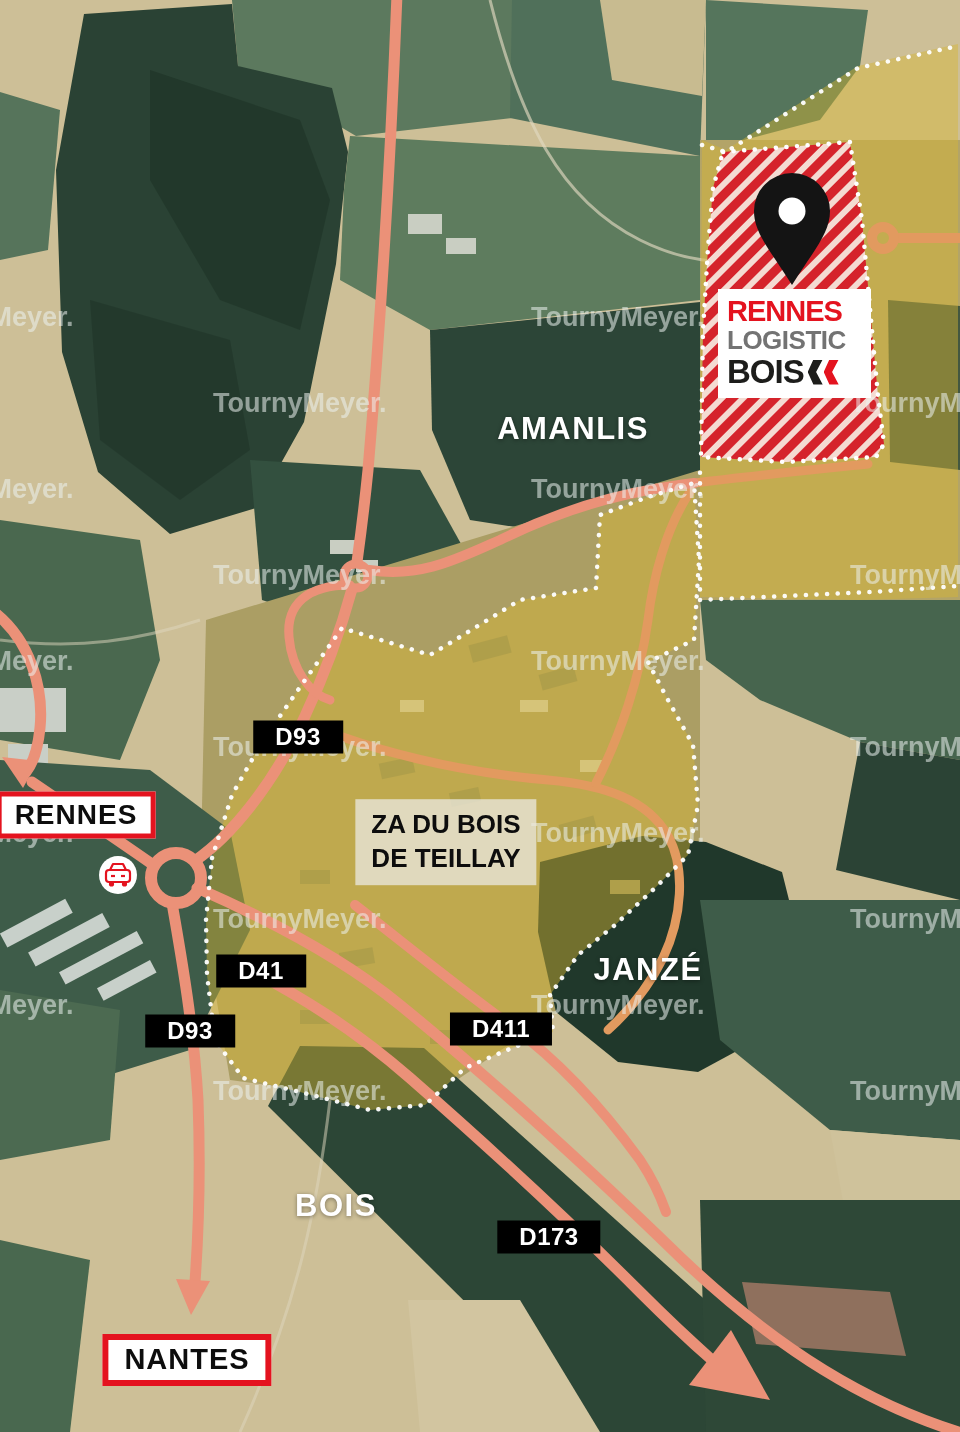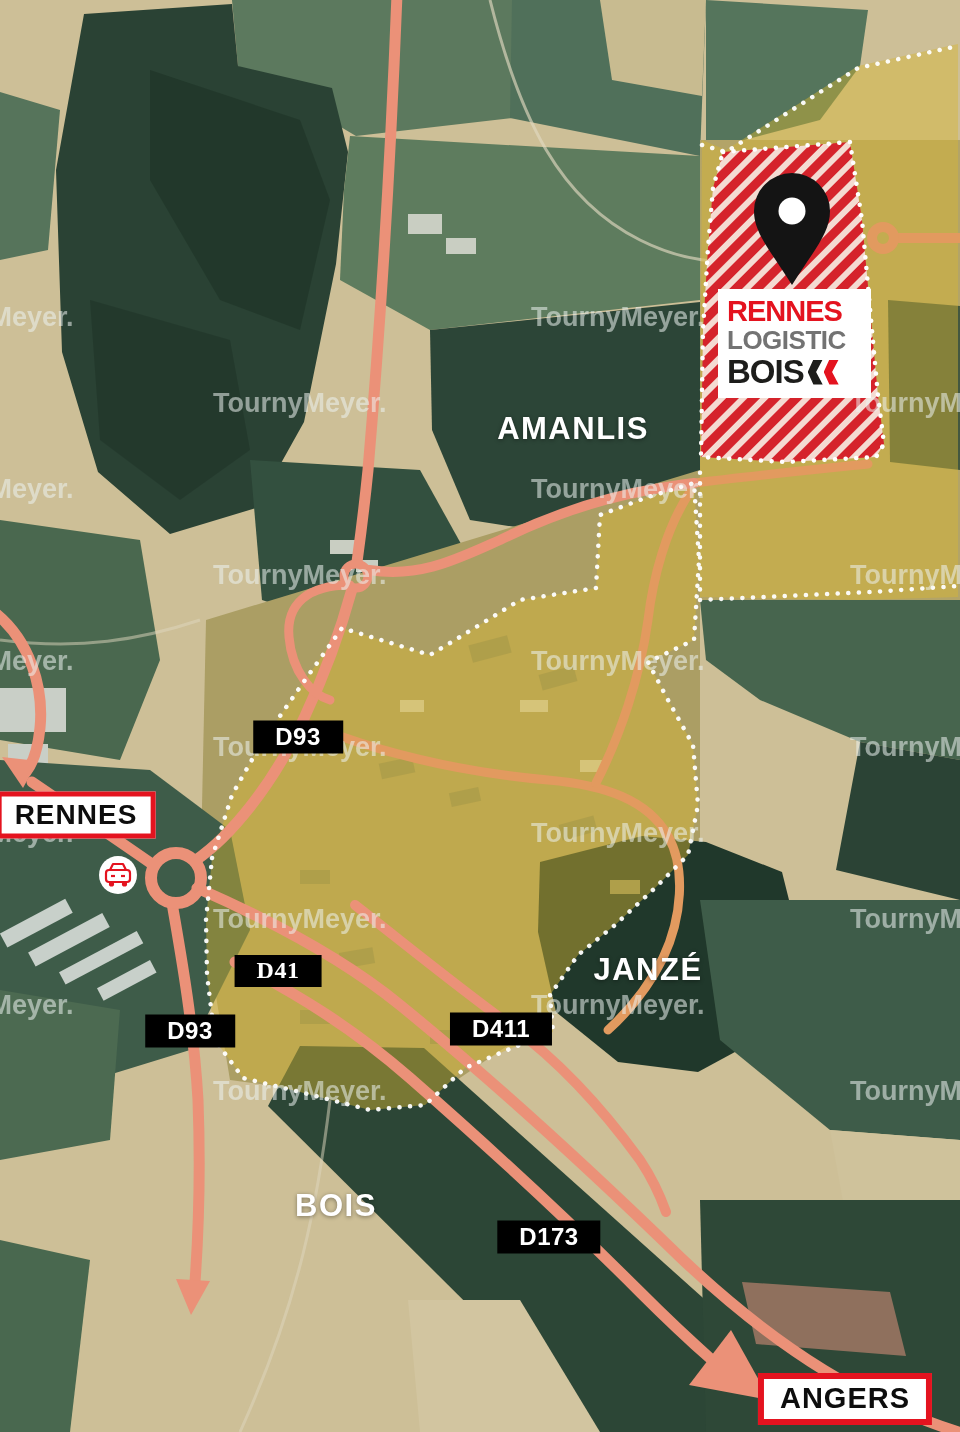--- a/index.html
+++ b/index.html
@@ -204,23 +204,27 @@
     <span>BOIS</span>
     <span class="chev c1"></span>
     <span class="chev c2"></span>
   </div>
 </div>
 
 <div class="place" style="left:573px;top:417px;">AMANLIS</div>
 <div class="place" style="left:648px;top:958px;">JANZÉ</div>
 <div class="place" style="left:336px;top:1194px;">BOIS</div>
 
+<div class="zonebox" style="left:446px;top:842px;">
+  <div>ZA DU BOIS</div>
+  <div>DE TEILLAY</div>
+</div>
 
 <div class="roadlabel" style="left:298px;top:737px;">D93</div>
-<div class="roadlabel" style="left:278px;top:971px;font-family:Liberation Serif, serif;">D41</div>
+<div class="roadlabel" style="left:261px;top:971px;">D41</div>
 <div class="roadlabel" style="left:190px;top:1031px;">D93</div>
 <div class="roadlabel" style="left:501px;top:1029px;">D411</div>
 <div class="roadlabel" style="left:549px;top:1237px;">D173</div>
 
 <div class="destbox small" style="left:76px;top:815px;">RENNES</div>
-<div class="destbox" style="left:845px;top:1399px;">ANGERS</div>
+<div class="destbox" style="left:187px;top:1360px;">NANTES</div>
 
 </div>
 
 </body></html>

